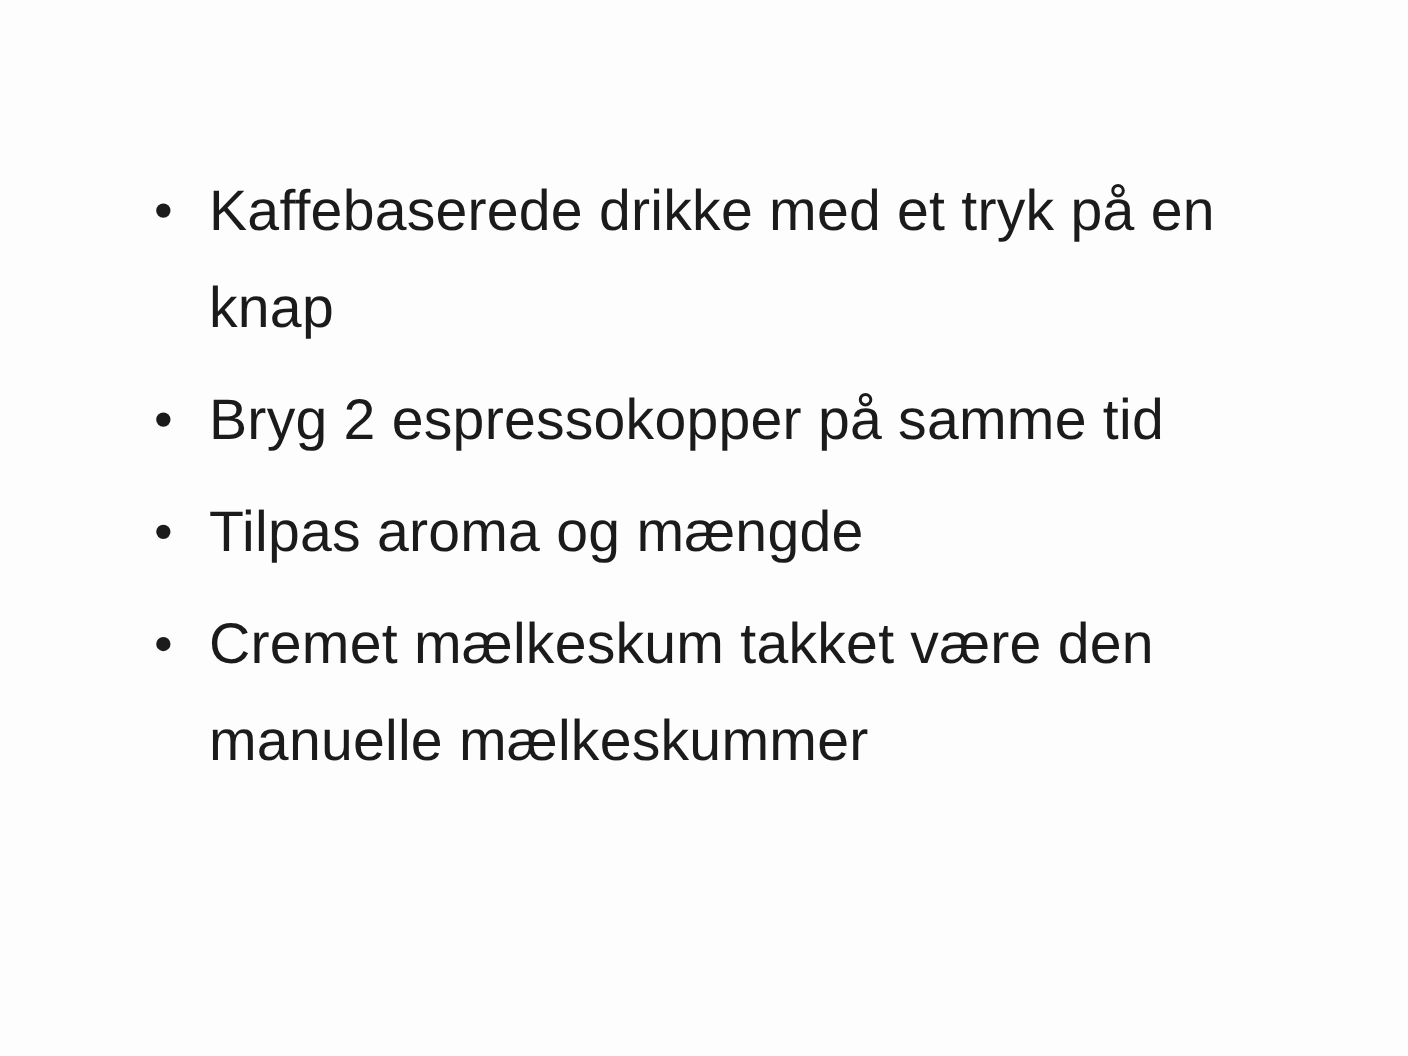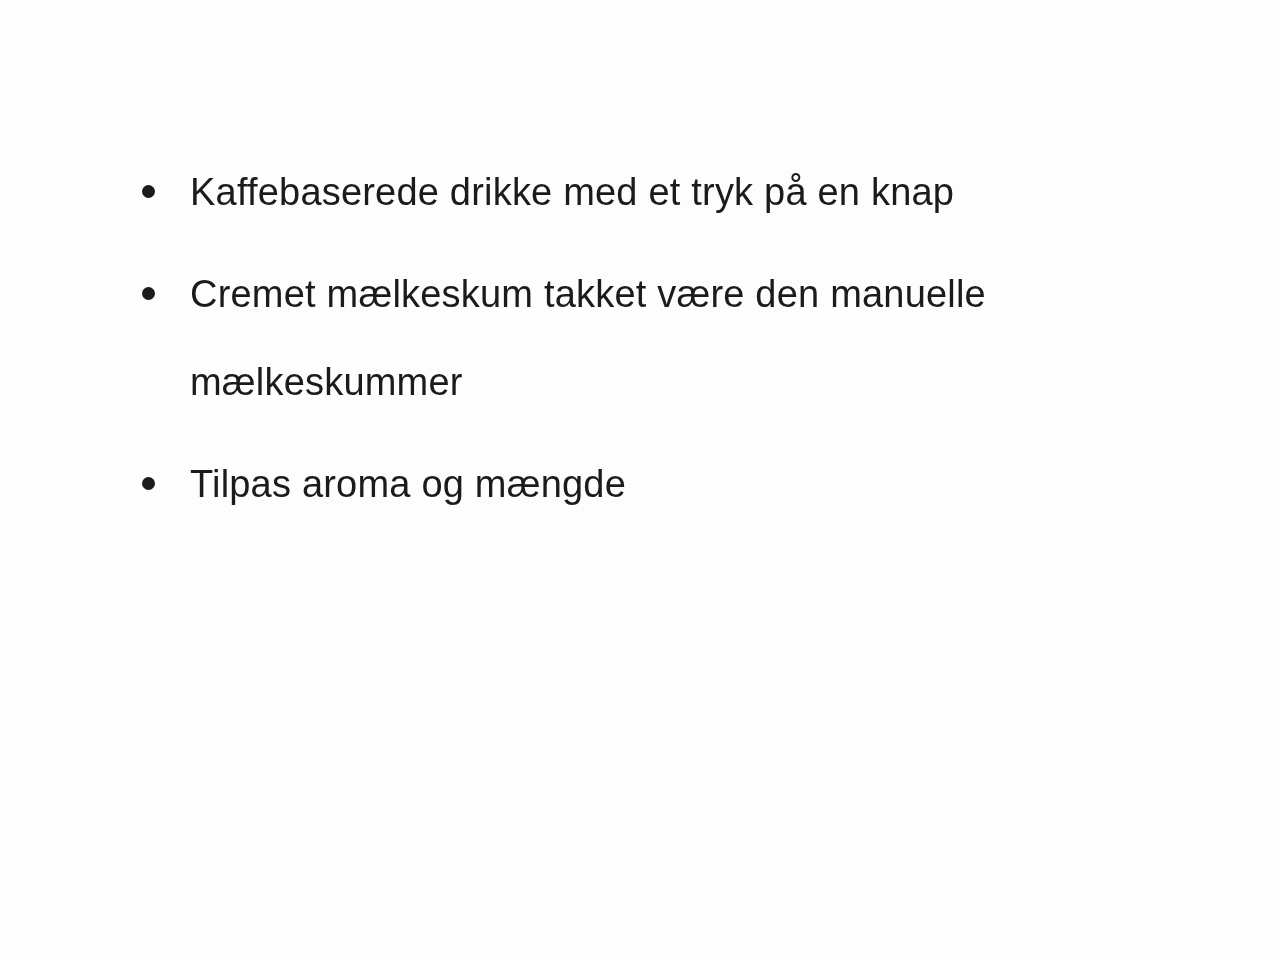--- a/index.html
+++ b/index.html
@@ -23,21 +23,21 @@
   }
   ul.feature-list {
     list-style: none;
     margin: 0;
     padding: 0;
   }
   ul.feature-list li {
     position: relative;
     padding-left: 50px;
     max-width: 990px;
-    font-size: 38px;
+    font-size: 52px;
     line-height: 88px;
     letter-spacing: 0.2px;
     margin: 0 0 14px 0;
     color: #1b1b1b;
   }
   ul.feature-list li::before {
     content: "";
     position: absolute;
     left: 2px;
     top: 37px;
@@ -46,16 +46,17 @@
     border-radius: 50%;
     background: #1b1b1b;
   }
 </style>
 </head>
 <body>
 
 <div class="feature-list-wrap">
   <ul class="feature-list">
     <li>Kaffebaserede drikke med et tryk på en knap</li>
+    <li>Bryg 2 espressokopper på samme tid</li>
+    <li>Tilpas aroma og mængde</li>
     <li>Cremet mælkeskum takket være den manuelle mælkeskummer</li>
-    <li>Tilpas aroma og mængde</li>
   </ul>
 </div>
 
 </body></html>

